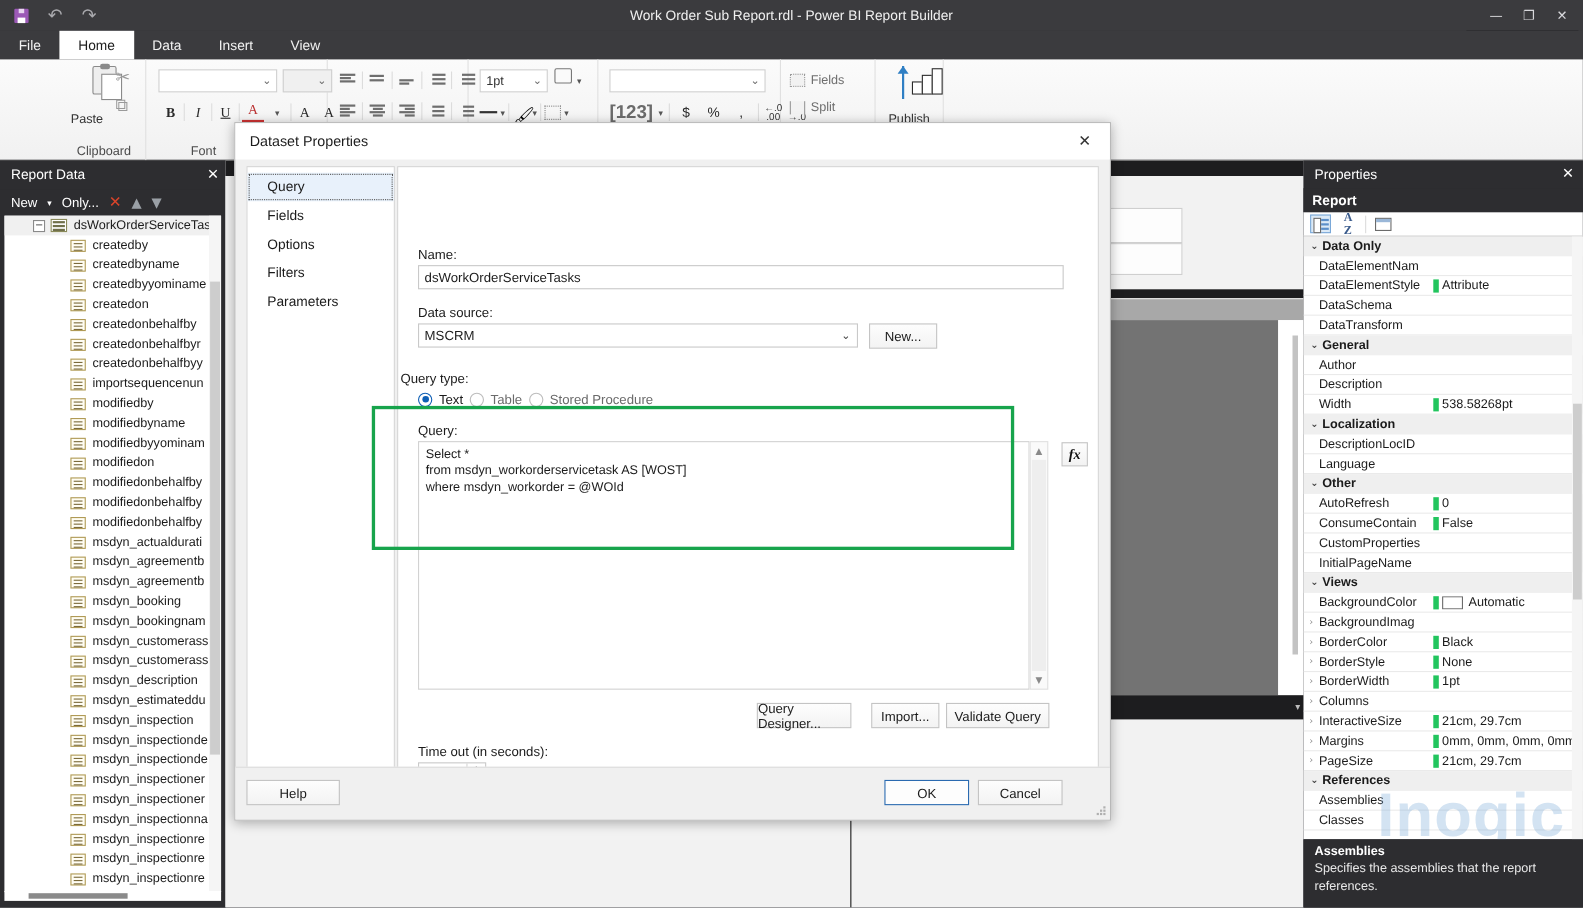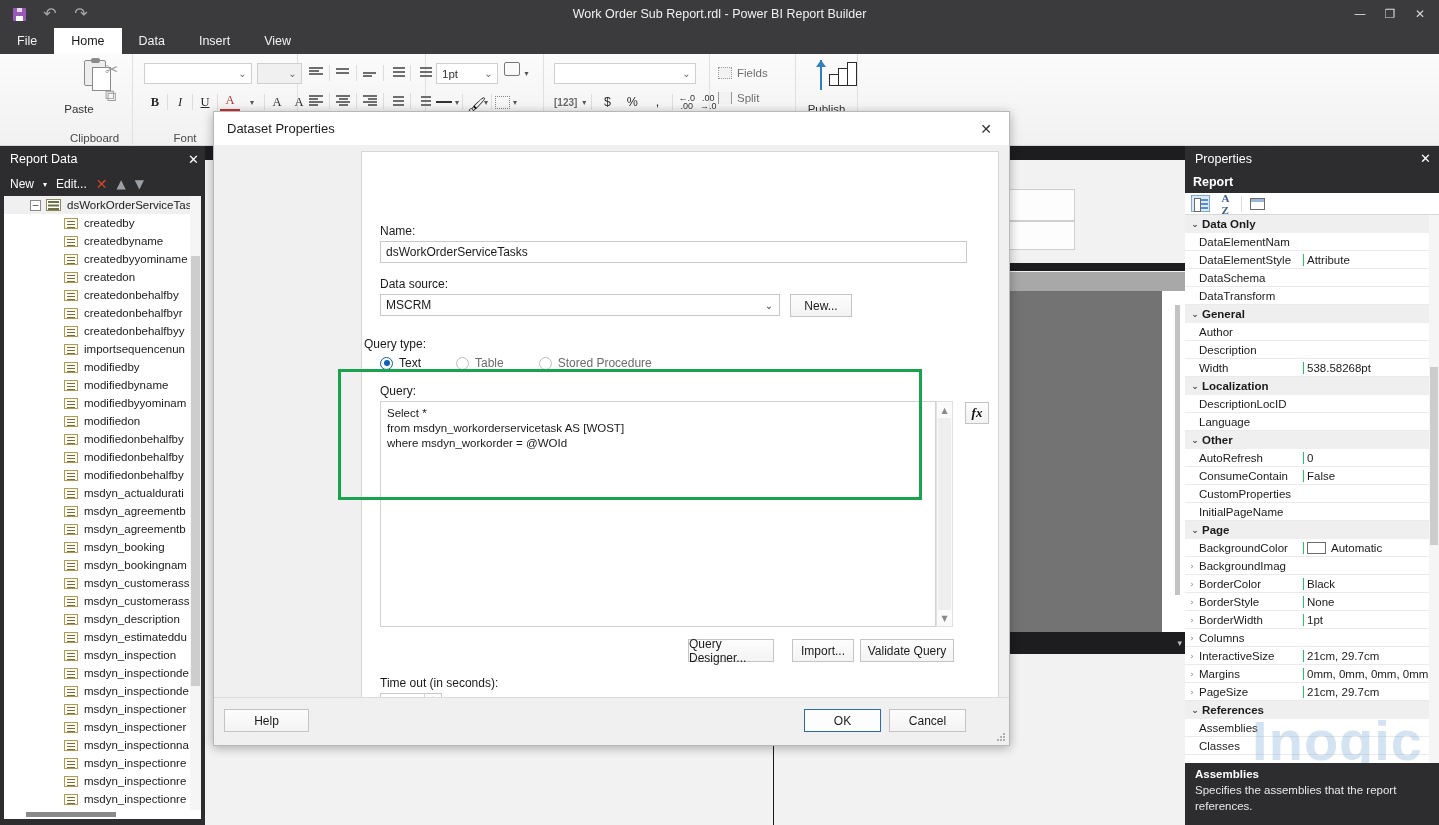--- a/index.html
+++ b/index.html
@@ -81,21 +81,21 @@
   .combo .cb { width: 17px; text-align: center; color: #6b6b6b; font-size: 10px; font-family: "DejaVu Sans", sans-serif; }
   .combo.filled { background: #f0f0f0; }
 
   .ftbtn { width: 20px; height: 20px; display: inline-flex; align-items: center; justify-content: center;
      font-size: 12.5px; color: #2a2a2a; }
   .ftbtn.serif { font-family: "Liberation Serif", serif; }
   .sep-v { width: 1px; height: 16px; background: #dcdcdc; display: inline-block; vertical-align: middle; }
   .align-ico { width: 20px; height: 18px; position: relative; display: inline-block; }
   .align-ico i { position: absolute; left: 3px; height: 1.6px; background: #6e6e6e; display: block; }
 
-  .smalltxt { font-size: 10px; color: #6b6b6b; }
+  .smalltxt { font-size: 17px; color: #6b6b6b; }
   .mergebtn { display: flex; align-items: center; gap: 5px; font-size: 11.5px; color: #6e6e6e; height: 22px; }
 
   .icon-publish { position: relative; width: 40px; height: 36px; margin: 3px auto 0; }
   .icon-publish .b { position: absolute; border: 1.6px solid #2b2b2b; background: #fff; }
   .icon-publish .ar { position: absolute; right: 5px; top: 2px; width: 1.6px; height: 30px; background: #2f7fc4; }
   .icon-publish .ar::before { content:""; position:absolute; left:-4px; top:0;
      border-bottom: 7px solid #2f7fc4; border-left: 5px solid transparent; border-right: 5px solid transparent; }
 
   
   .main { position: absolute; left: 0; top: 146px; width: 1439px; height: 679px; background: #3b3b3e; }
@@ -171,21 +171,21 @@
      background: #ffffff; overflow: hidden; font-size: 11.5px; color: #1b1b1b; }
   .pgroup { display: flex; align-items: center; height: 18px; background: #efefef;
      font-weight: bold; padding-left: 3px; }
   .pgroup .chev { width: 14px; text-align: center; color: #444; font-size: 9px;
      font-family: "DejaVu Sans", sans-serif; }
   .prow { display: flex; align-items: center; height: 18px; border-bottom: 1px solid #eaeaea; }
   .prow .chev { width: 14px; text-align: center; color: #8a8a8a; font-size: 9px;
      font-family: "DejaVu Sans", sans-serif; flex: none; }
   .prow .pname { width: 104px; overflow: hidden; white-space: nowrap; flex: none; }
   .prow .pval { flex: 1; overflow: hidden; white-space: nowrap; padding-left: 3px;
-     border-left: 1px solid #22c55e; display: flex; align-items: center; gap: 5px; }
+     border-left: 5px solid #22c55e; display: flex; align-items: center; gap: 5px; }
   .swatch { width: 19px; height: 12px; border: 1px solid #6b6b6b; background: #fff; flex: none; }
   .propvscroll { position: absolute; right: 0; top: 69px; width: 10px; bottom: 62px; background: #f5f5f5; }
   .propvthumb { position: absolute; right: 1px; top: 152px; width: 8px; height: 178px; background: #cdcdcd; }
 
   .prophelp { position: absolute; left: 0; right: 0; bottom: 0; height: 62px;
      background: #2d2d30; color: #fff; padding: 5px 10px; }
   .prophelp .t { font-size: 11.5px; font-weight: bold; }
   .prophelp .d { font-size: 11.5px; margin-top: 3px; line-height: 1.35; color: #e8e8e8; }
 
   .watermark { position: absolute; right: 16px; bottom: 52px; font-size: 56px; font-weight: bold;
@@ -463,21 +463,21 @@
   <div class="main">
 
     <div class="rdpanel">
       <div class="rdhead">
         <span>Report Data</span>
         <span class="x">✕</span>
       </div>
       <div class="rdtool">
         <span>New</span>
         <span class="caret">▾</span>
-        <span>Edit...</span>
+        <span>Only...</span>
         <span class="del">✕</span>
         <span class="up">▲</span>
         <span class="dn">▼</span>
       </div>
       <div class="rdtree">
         <div class="rdroot">
           <span class="expander">−</span>
           <span class="ds-ico"></span>
           <span>dsWorkOrderServiceTas</span>
         </div>
@@ -762,21 +762,21 @@
           </div>
           <div class="prow">
             <span class="chev"></span>
             <span class="pname">InitialPageName</span>
             <span class="pval">
               <span></span>
             </span>
           </div>
           <div class="pgroup">
             <span class="chev">⌄</span>
-            <span>Page</span>
+            <span>Views</span>
           </div>
           <div class="prow">
             <span class="chev"></span>
             <span class="pname">BackgroundColor</span>
             <span class="pval">
               <span class="swatch" style="background: rgb(255, 255, 255);"></span>
               <span>Automatic</span>
             </span>
           </div>
           <div class="prow">
@@ -866,37 +866,44 @@
   </div>
 
   <div class="dialog">
     <div class="dlg-title">
       <span>Dataset Properties</span>
       <span class="x">✕</span>
     </div>
 
     <div class="dlg-body">
 
+      <div class="navlist">
+        <div class="navitem sel">Query</div>
+        <div class="navitem">Fields</div>
+        <div class="navitem">Options</div>
+        <div class="navitem">Filters</div>
+        <div class="navitem">Parameters</div>
+      </div>
 
       <div class="pane">
 
         <div class="lbl" style="position:absolute;left:18px;top:72px;">Name:</div>
         <div class="tbox" style="position:absolute;left:18px;top:89px;width:587px;">
           <span>dsWorkOrderServiceTasks</span>
         </div>
 
         <div class="lbl" style="position:absolute;left:18px;top:125px;">Data source:</div>
         <div class="selbox" style="position:absolute;left:18px;top:142px;width:400px;">
           <span>MSCRM</span>
           <span class="cb">⌄</span>
         </div>
         <div class="btn" style="position:absolute;left:428px;top:142px;width:62px;">New...</div>
 
         <div class="lbl" style="position:absolute;left:2px;top:185px;">Query type:</div>
-        <div style="position:absolute;left:18px;top:204px;display:flex;gap:35px;align-items:center;">
+        <div style="position:absolute;left:18px;top:204px;display:flex;gap:6px;align-items:center;">
           <span class="radio on">
             <span class="dot"></span>
             <span>Text</span>
           </span>
           <span class="radio dim">
             <span class="dot"></span>
             <span>Table</span>
           </span>
           <span class="radio dim">
             <span class="dot"></span>

